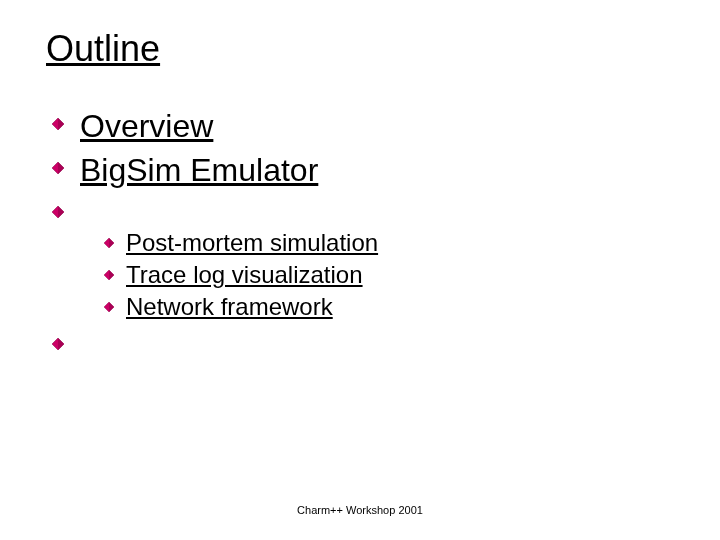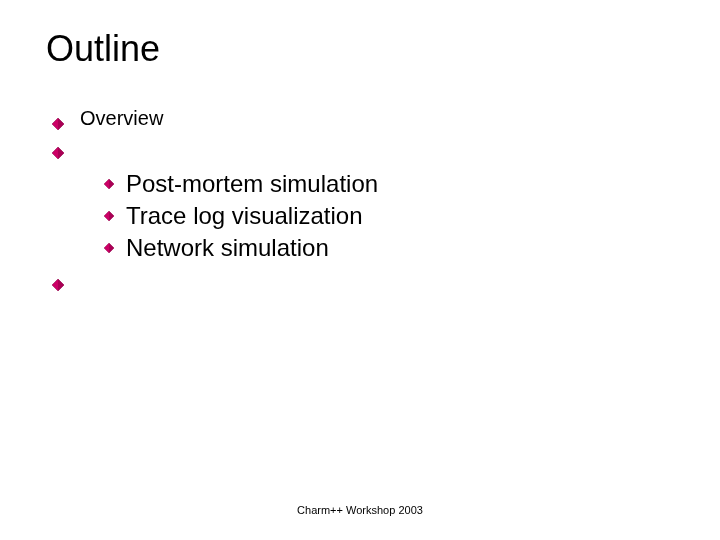--- a/index.html
+++ b/index.html
@@ -13,20 +13,21 @@
       background: #ffffff;
       font-family: Arial, Helvetica, sans-serif;
       position: relative;
       overflow: hidden;
     }
     .slide {
       width: 100%;
       height: 100%;
       padding: 28px 40px 8px 40px;
       position: relative;
+      text-decoration: underline;
     }
     .title {
       font-size: 36px;
       font-weight: 400;
       color: #000;
       margin-bottom: 36px;
       padding-left: 6px;
     }
     .main-list {
       list-style: none;
@@ -41,21 +42,21 @@
       width: 12px;
       height: 12px;
       margin-top: 12px;
       margin-right: 16px;
       flex-shrink: 0;
     }
     .bullet-main svg {
       display: block;
     }
     .main-text {
-      font-size: 20px;
+      font-size: 32px;
       color: #000;
       line-height: 1.25;
     }
     .sub-list {
       list-style: none;
       padding-left: 64px;
       margin-top: 10px;
       margin-bottom: 4px;
     }
     .sub-item {
@@ -104,20 +105,29 @@
       </span>
       <span class="main-text">Overview</span>
     </li>
     <li class="main-item">
       <span class="bullet-main">
         <svg width="12" height="12" viewBox="0 0 12 12">
           <polygon points="6,0 12,6 6,12 0,6" fill="#cc0066" stroke="#880044" stroke-width="0.5"></polygon>
           <polygon points="6,0 12,6 6,12" fill="#880044" opacity="0.5"></polygon>
         </svg>
       </span>
+      <span class="main-text">BigSim Emulator</span>
+    </li>
+    <li class="main-item">
+      <span class="bullet-main">
+        <svg width="12" height="12" viewBox="0 0 12 12">
+          <polygon points="6,0 12,6 6,12 0,6" fill="#cc0066" stroke="#880044" stroke-width="0.5"></polygon>
+          <polygon points="6,0 12,6 6,12" fill="#880044" opacity="0.5"></polygon>
+        </svg>
+      </span>
     </li>
   </ul>
 
   <ul class="sub-list">
     <li class="sub-item">
       <span class="bullet-sub">
         <svg width="10" height="10" viewBox="0 0 12 12">
           <polygon points="6,0 12,6 6,12 0,6" fill="#cc0066" stroke="#880044" stroke-width="0.5"></polygon>
           <polygon points="6,0 12,6 6,12" fill="#880044" opacity="0.5"></polygon>
         </svg>
@@ -133,29 +143,29 @@
       </span>
       <span class="sub-text">Trace log visualization</span>
     </li>
     <li class="sub-item">
       <span class="bullet-sub">
         <svg width="10" height="10" viewBox="0 0 12 12">
           <polygon points="6,0 12,6 6,12 0,6" fill="#cc0066" stroke="#880044" stroke-width="0.5"></polygon>
           <polygon points="6,0 12,6 6,12" fill="#880044" opacity="0.5"></polygon>
         </svg>
       </span>
-      <span class="sub-text">Network simulation</span>
+      <span class="sub-text">Network framework</span>
     </li>
   </ul>
 
   <ul class="main-list">
     <li class="main-item">
       <span class="bullet-main">
         <svg width="12" height="12" viewBox="0 0 12 12">
           <polygon points="6,0 12,6 6,12 0,6" fill="#cc0066" stroke="#880044" stroke-width="0.5"></polygon>
           <polygon points="6,0 12,6 6,12" fill="#880044" opacity="0.5"></polygon>
         </svg>
       </span>
     </li>
   </ul>
 
-  <div class="footer">Charm++ Workshop 2003</div>
+  <div class="footer">Charm++ Workshop 2001</div>
 </div>
 
 </body></html>

